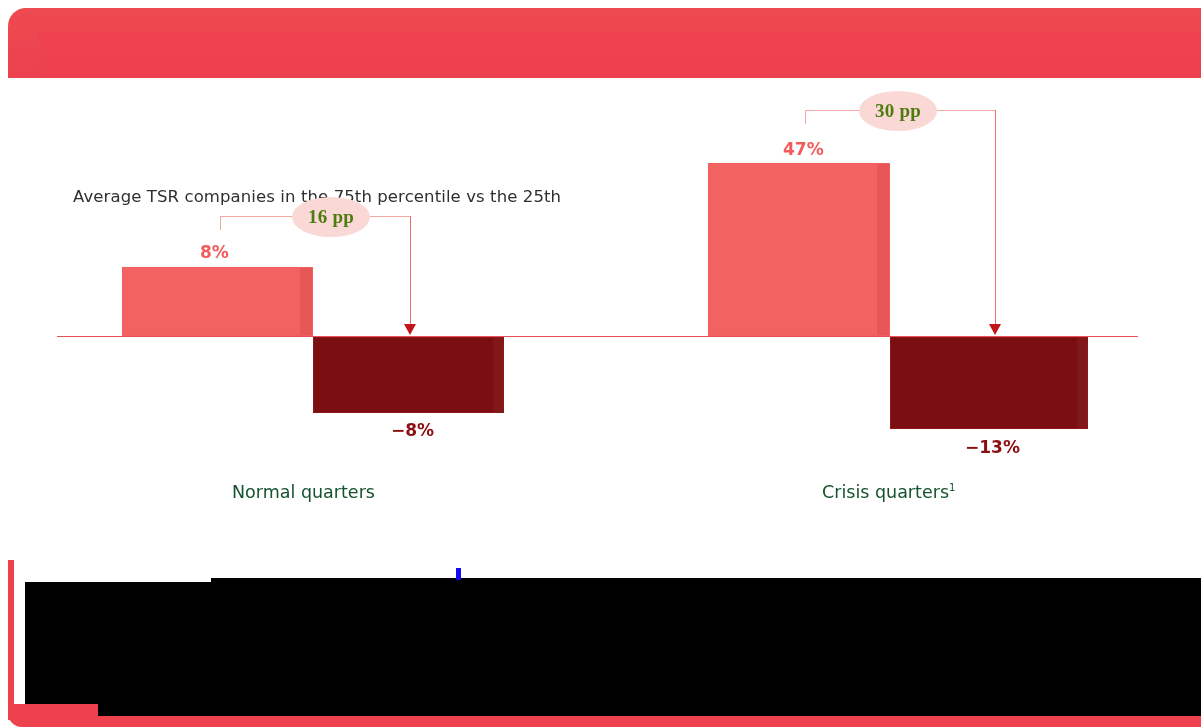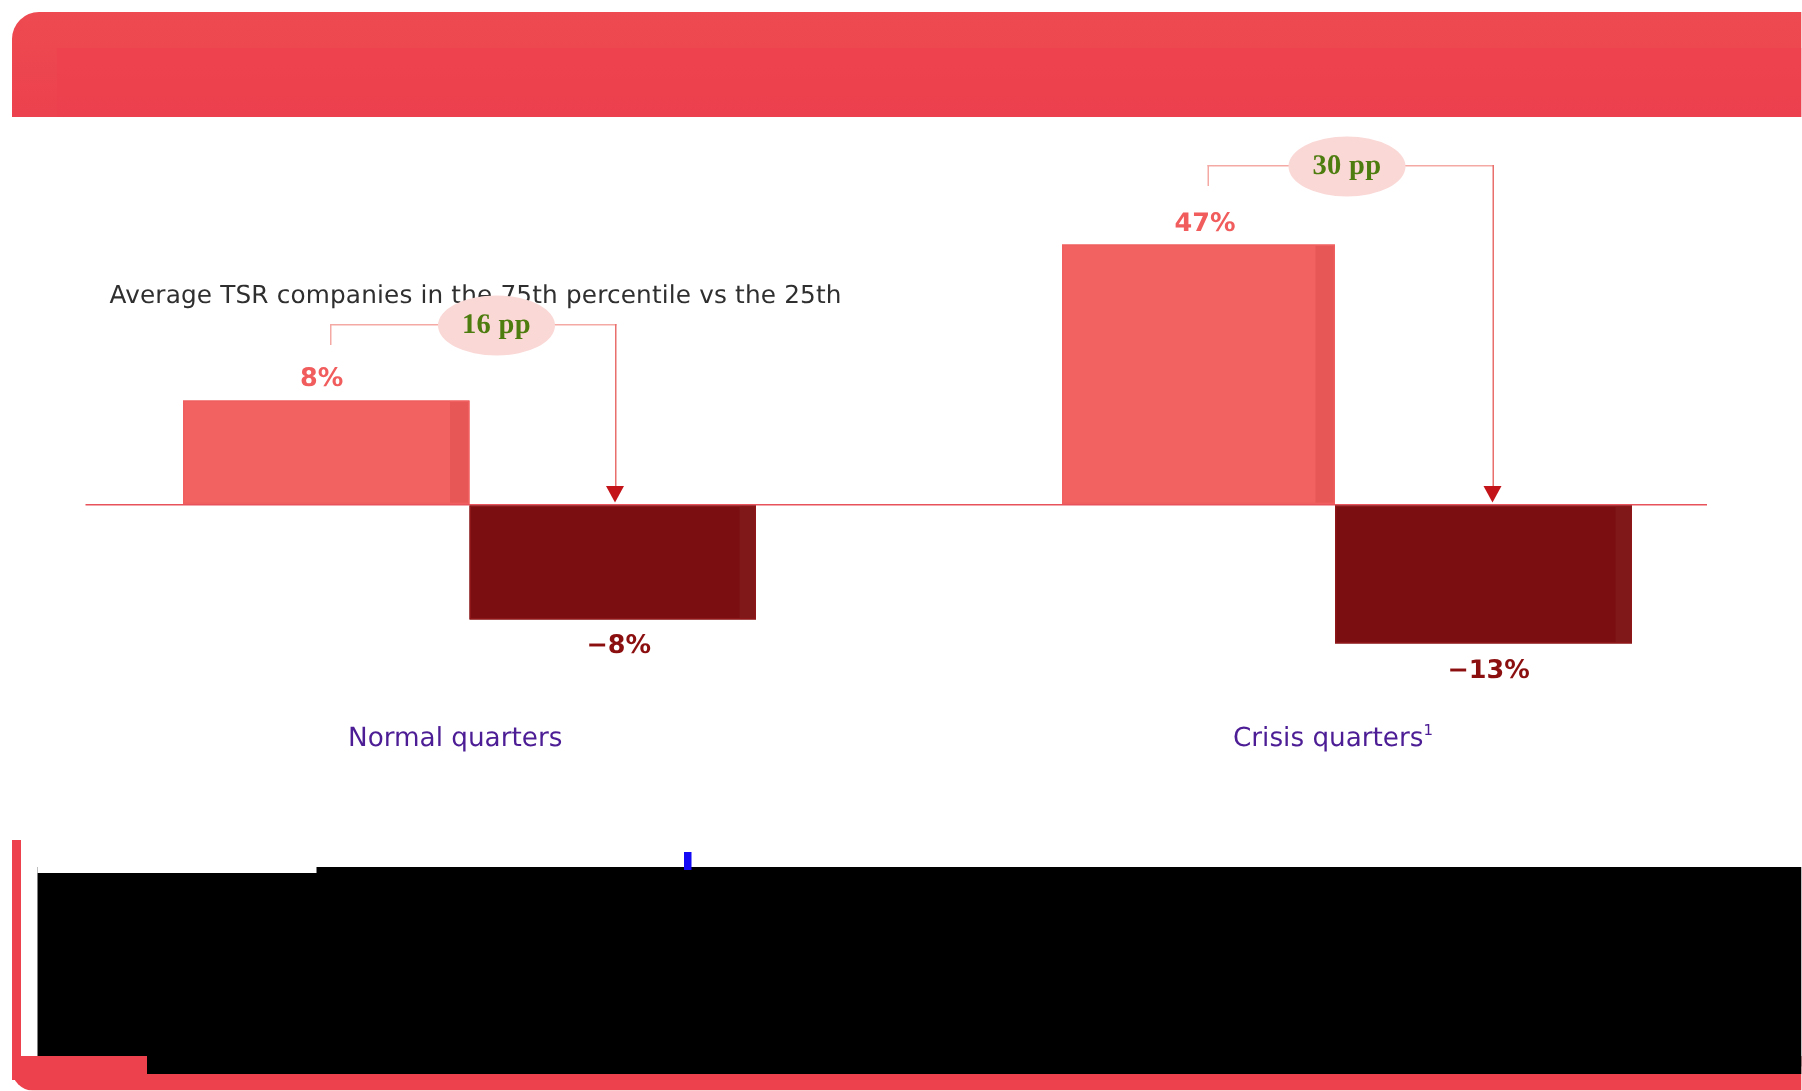--- a/index.html
+++ b/index.html
@@ -203,21 +203,21 @@
     font-size: 19px;
     font-weight: bold;
     letter-spacing: .2px;
     font-family: Liberation Serif, serif;
   }
 
   
   .cat-label {
     position: absolute;
     font-size: 17.5px;
-    color: #4c1d95;
+    color: #14532d;
     white-space: nowrap;
   }
   .cat-label sup {
     font-size: 10px;
     vertical-align: super;
   }
 
   
   .legend {
     position: absolute;

